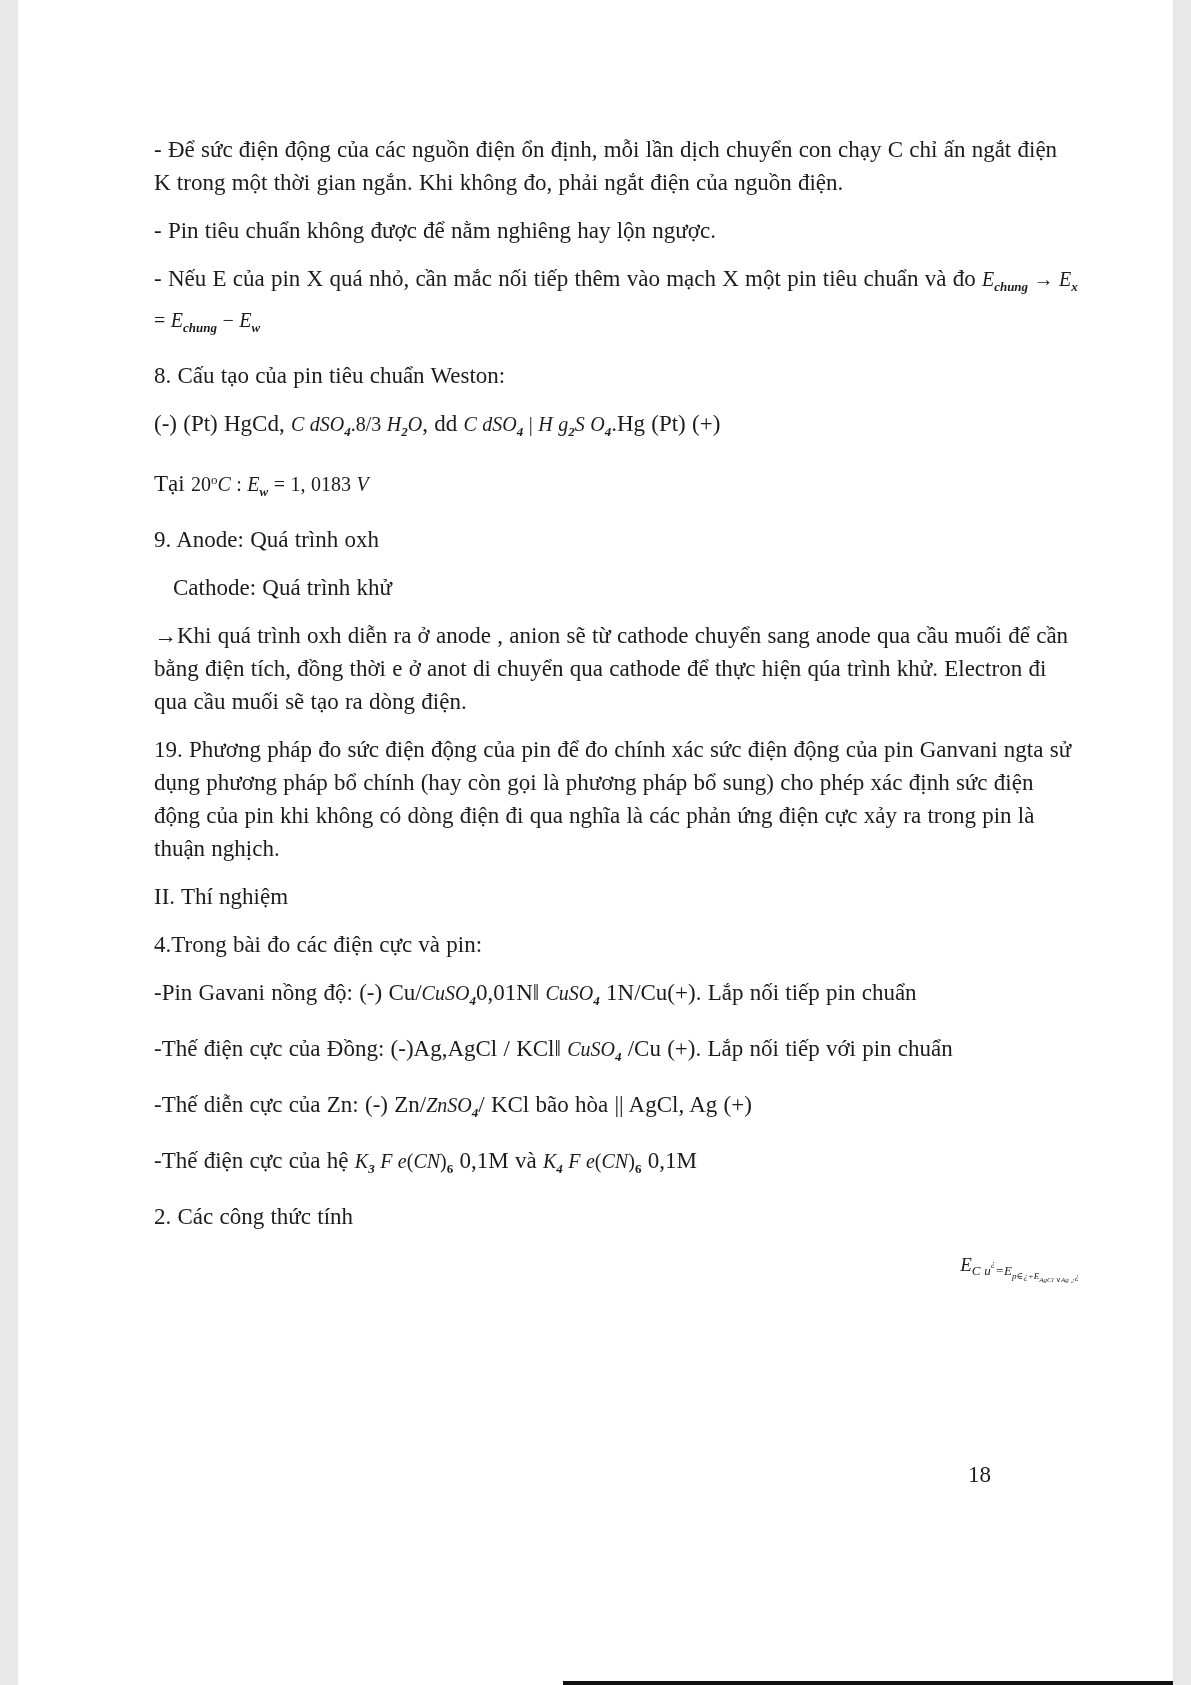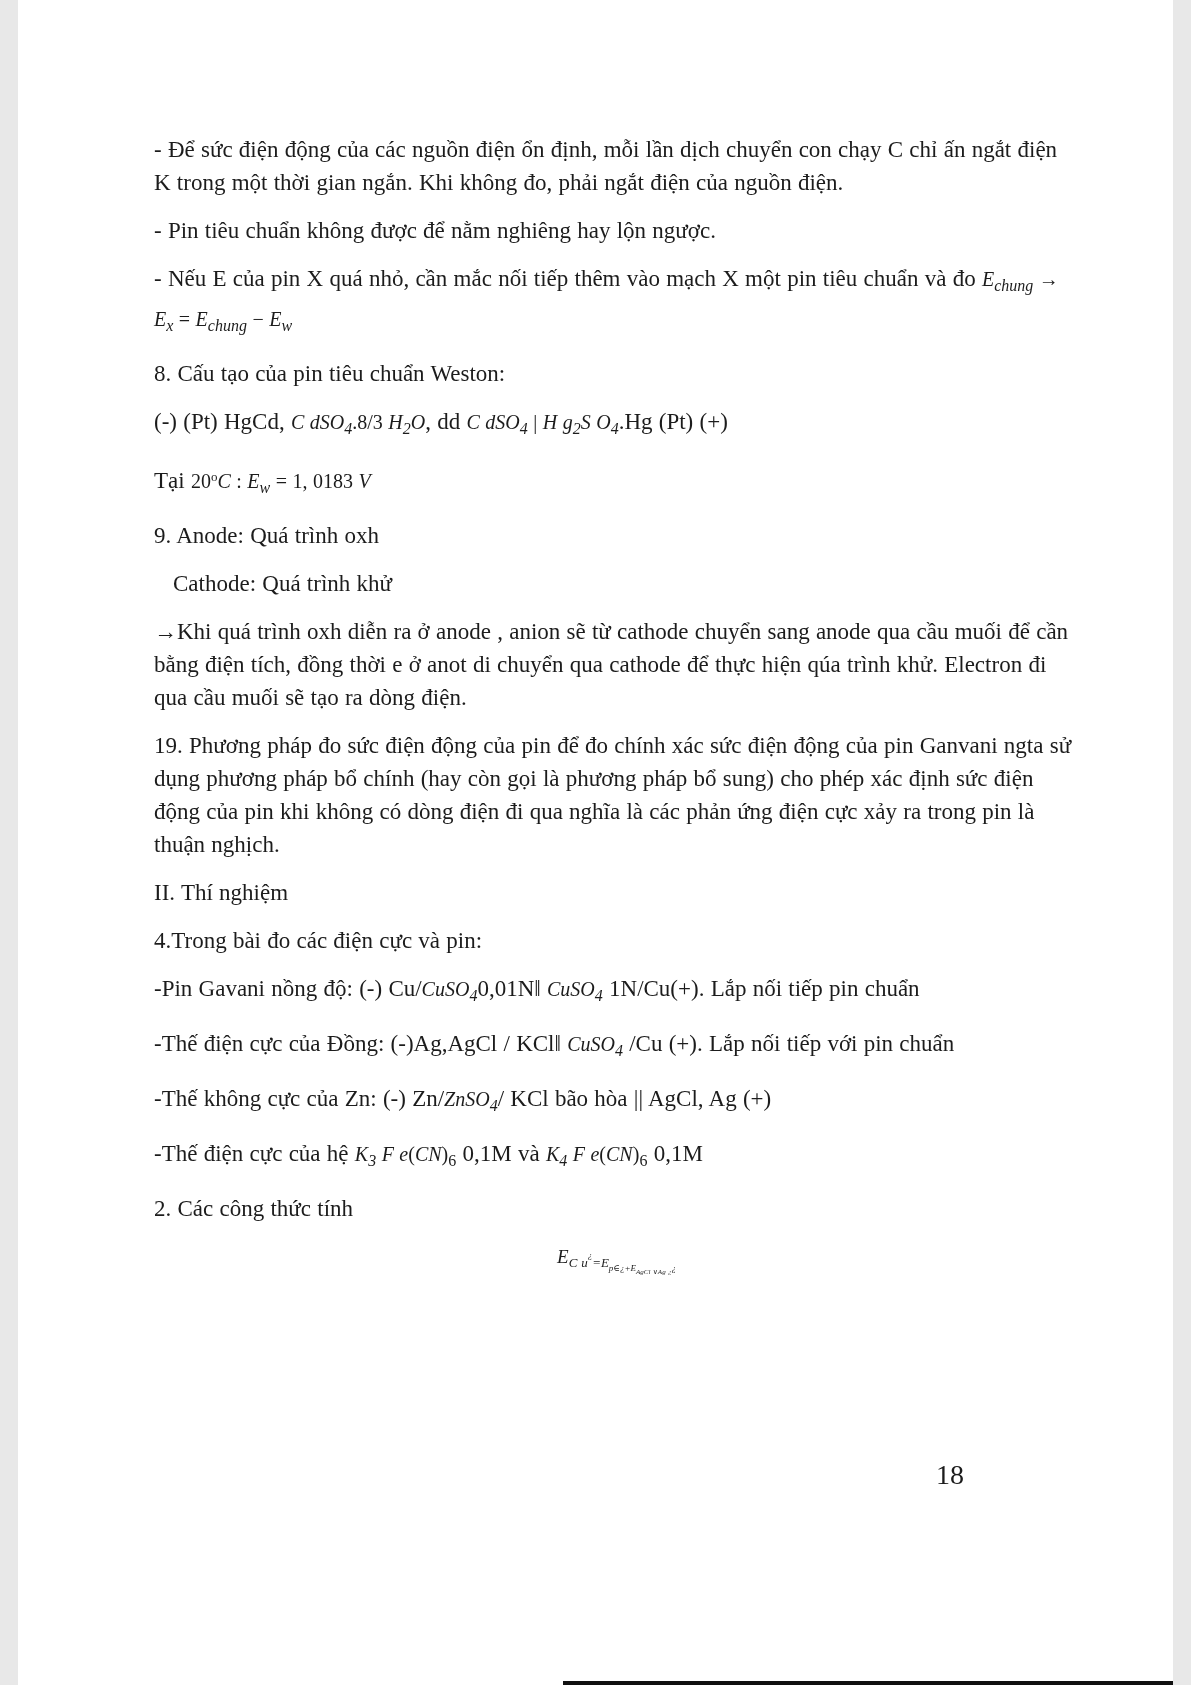--- a/index.html
+++ b/index.html
@@ -21,40 +21,40 @@
   }
   .para {
     font-size: 23px;
     line-height: 33px;
     margin: 0 0 15px 0;
     text-align: left;
     word-spacing: 0.5px;
   }
   .para.indent1 { padding-left: 19px; }
   .para.formula-line {
-    text-align: center;
+    text-align: right;
     line-height: 30px;
     margin-bottom: 8px;
   }
   
   .m  { font-style: italic; font-size: 20px; }
   .mu { font-style: normal; font-size: 20px; }
-  .sub { font-size: 16px; vertical-align: -5px; }
+  .sub { font-size: 13px; vertical-align: -5px; font-weight: bold; }
   .sup { font-size: 13px; vertical-align: 7px; }
   
   .f-base { font-style: italic; font-size: 19px; }
   .f-sub  { font-style: italic; font-size: 13px; vertical-align: -4px; }
   .f-sup2 { font-style: italic; font-size: 9px;  vertical-align: 5px; }
   .f-sub2 { font-style: italic; font-size: 9px;  vertical-align: -8px; }
   .f-sub3 { font-style: italic; font-size: 7px;  vertical-align: -11px; }
   .pagenum {
     position: absolute;
-    left: 918px;
+    left: 950px;
     top: 1460px;
-    font-size: 28px;
+    font-size: 23px;
     line-height: 30px;
   }
   .edgebar {
     position: absolute;
     left: 545px;
     top: 1681px;
     width: 646px;
     height: 4px;
     background: #101010;
   }
@@ -71,20 +71,20 @@
       <div class="para"><span>(-) (Pt) HgCd, </span><span class="m">C dSO</span><span class="m sub">4</span><span class="mu">.8/3 </span><span class="m">H</span><span class="m sub">2</span><span class="m">O</span><span>, dd </span><span class="m">C dSO</span><span class="m sub">4</span><span class="mu"> | </span><span class="m">H g</span><span class="m sub">2</span><span class="m">S O</span><span class="m sub">4</span><span>.Hg (Pt) (+)</span></div>
       <div class="para"><span>Tại </span><span class="mu">20</span><span class="mu sup">o</span><span class="m">C</span><span class="mu"> : </span><span class="m">E</span><span class="m sub">w</span><span class="mu"> = </span><span class="mu">1, 0183 </span><span class="m">V</span></div>
       <div class="para"><span>9. Anode: Quá trình oxh</span></div>
       <div class="para indent1"><span>Cathode: Quá trình khử</span></div>
       <div class="para"><span>→</span><span>Khi quá trình oxh diễn ra ở anode , anion sẽ từ cathode chuyển sang anode qua cầu muối để cần bằng điện tích, đồng thời e ở anot di chuyển qua cathode để thực hiện qúa trình khử. Electron đi qua cầu muối sẽ tạo ra dòng điện.</span></div>
       <div class="para"><span>19. Phương pháp đo sức điện động của pin để đo chính xác sức điện động của pin Ganvani ngta sử dụng phương pháp bổ chính (hay còn gọi là phương pháp bổ sung) cho phép xác định sức điện động của pin khi không có dòng điện đi qua nghĩa là các phản ứng điện cực xảy ra trong pin là thuận nghịch.</span></div>
       <div class="para"><span>II. Thí nghiệm</span></div>
       <div class="para"><span>4.Trong bài đo các điện cực và pin:</span></div>
       <div class="para"><span>-Pin Gavani nồng độ: (-) Cu/</span><span class="m">CuSO</span><span class="m sub">4</span><span>0,01N‖ </span><span class="m">CuSO</span><span class="m sub">4</span><span> 1N/Cu(+). Lắp nối tiếp pin chuẩn</span></div>
       <div class="para"><span>-Thế điện cực của Đồng: (-)Ag,AgCl / KCl‖ </span><span class="m">CuSO</span><span class="m sub">4</span><span> /Cu (+). Lắp nối tiếp với pin chuẩn</span></div>
-      <div class="para"><span>-Thế không cực của Zn: (-) Zn/</span><span class="m">ZnSO</span><span class="m sub">4</span><span>/ KCl bão hòa || AgCl, Ag (+)</span></div>
+      <div class="para"><span>-Thế diễn cực của Zn: (-) Zn/</span><span class="m">ZnSO</span><span class="m sub">4</span><span>/ KCl bão hòa || AgCl, Ag (+)</span></div>
       <div class="para"><span>-Thế điện cực của hệ </span><span class="m">K</span><span class="m sub">3</span><span class="m"> F e</span><span class="mu">(</span><span class="m">CN</span><span class="mu">)</span><span class="mu sub">6</span><span> 0,1M và </span><span class="m">K</span><span class="m sub">4</span><span class="m"> F e</span><span class="mu">(</span><span class="m">CN</span><span class="mu">)</span><span class="mu sub">6</span><span> 0,1M</span></div>
       <div class="para"><span>2. Các công thức tính</span></div>
       <div class="para formula-line"><span class="f-base">E</span><span class="f-sub">C u</span><span class="f-sup2">¿</span><span class="f-sub">=E</span><span class="f-sub2">p∈¿+E</span><span class="f-sub3">AgCl ∨Ag ¿</span><span class="f-sub2">¿</span></div>
     </div>
   <div class="pagenum">18</div>
   <div class="edgebar"></div>
 </div>
 
 </body></html>

